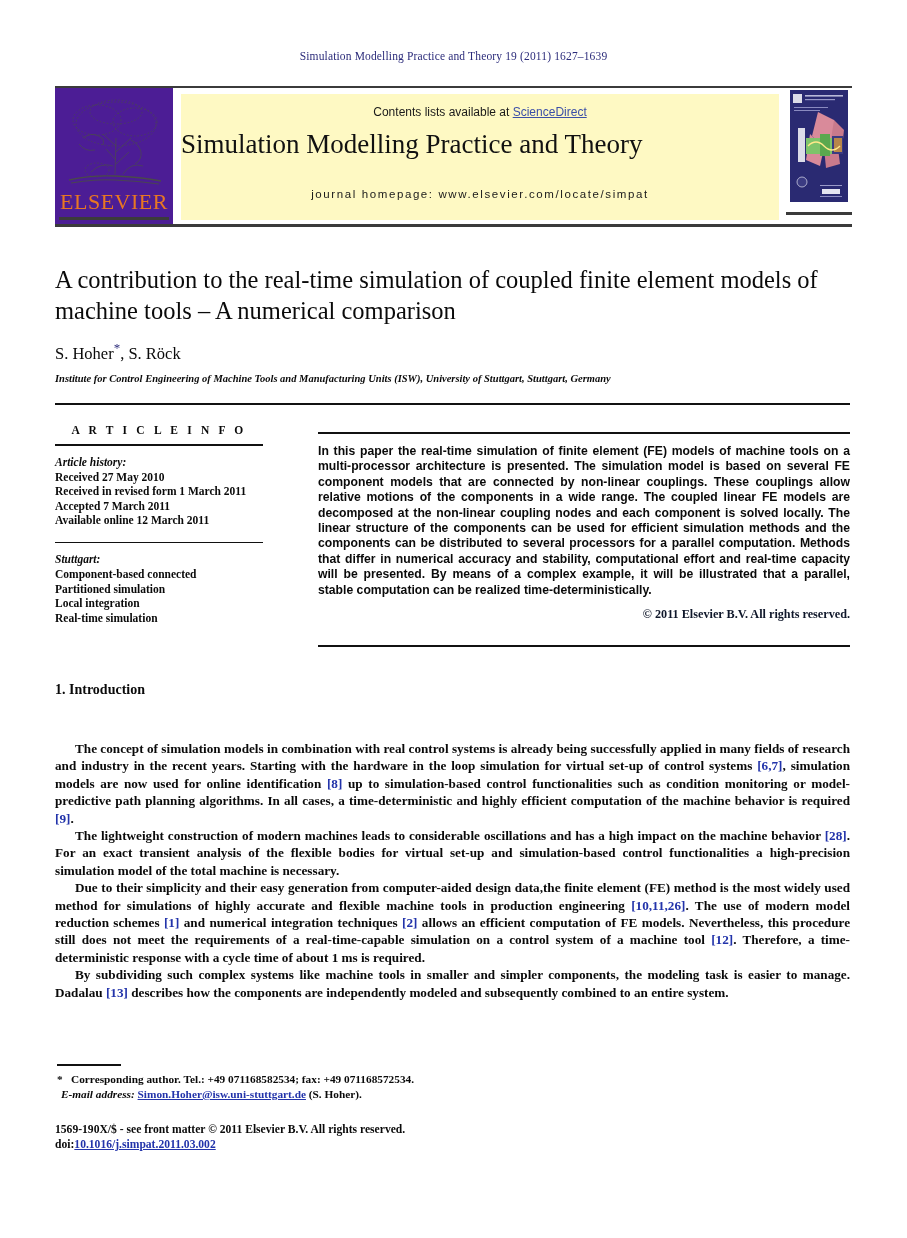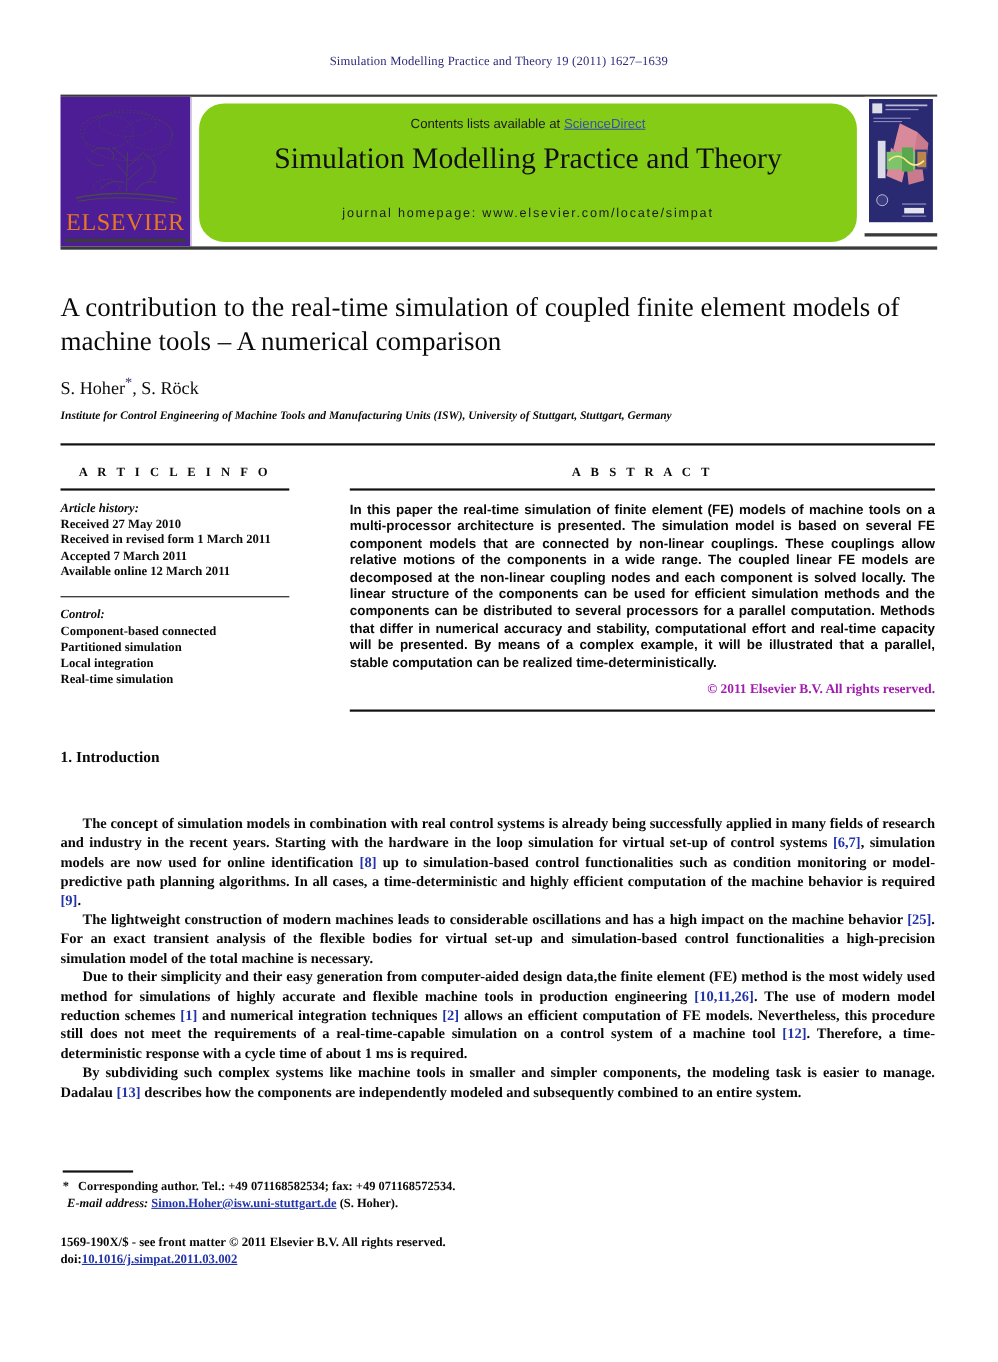--- a/index.html
+++ b/index.html
@@ -73,40 +73,38 @@
     position: absolute;
     left: 4px; top: 129px;
     width: 110px; height: 3px;
     background: #3b3b3b;
   }
 
   .banner {
     position: absolute;
     left: 126px; top: 8px;
     width: 598px; height: 126px;
-    background: #84cc16;
-    border-radius: 23px;
+    background: #fef9c3;
   }
   .banner-contents {
     position: absolute;
     left: 0; top: 11px;
     width: 598px;
     text-align: center;
     font-family: "Liberation Sans", sans-serif;
     font-size: 12px;
     color: #1a1a1a;
   }
   .sd-link {
     color: #3b4fa8;
   }
   .banner-title {
     position: absolute;
     left: 0; top: 35px;
     width: 598px;
-    text-align: center;
     font-family: "Liberation Serif", serif;
     font-size: 27px;
     color: #111111;
   }
   .banner-homepage {
     position: absolute;
     left: 0; top: 94px;
     width: 598px;
     text-align: center;
     font-family: "Liberation Sans", sans-serif;
@@ -230,21 +228,21 @@
     line-height: 15.4px;
     text-align: justify;
     color: #0a0a0a;
   }
   .abstract-copy {
     margin-top: 9px;
     text-align: right;
     font-family: "Liberation Serif", serif;
     font-weight: bold;
     font-size: 12.2px;
-    color: #a21caf;
+    color: #0f172a;
   }
   .ia-rule-bottom {
     position: absolute;
     left: 318px; top: 645px;
     width: 532px; height: 1.5px;
     background: #111111;
   }
 
   
   .section-heading {
@@ -396,41 +394,40 @@
     <div class="sec-rule"></div>
     <div class="info-group">
       <div class="head">Article history:</div>
       <div>Received 27 May 2010</div>
       <div>Received in revised form 1 March 2011</div>
       <div>Accepted 7 March 2011</div>
       <div>Available online 12 March 2011</div>
     </div>
     <div class="info-sep"></div>
     <div class="info-group">
-      <div class="head">Control:</div>
+      <div class="head">Stuttgart:</div>
       <div>Component-based connected</div>
       <div>Partitioned simulation</div>
       <div>Local integration</div>
       <div>Real-time simulation</div>
     </div>
   </div>
 
   <div class="abstract-col">
-    <div class="sec-label">A B S T R A C T</div>
     <div class="sec-rule"></div>
     <div class="abstract-body">In this paper the real-time simulation of finite element (FE) models of machine tools on a multi-processor architecture is presented. The simulation model is based on several FE component models that are connected by non-linear couplings. These couplings allow relative motions of the components in a wide range. The coupled linear FE models are decomposed at the non-linear coupling nodes and each component is solved locally. The linear structure of the components can be used for efficient simulation methods and the components can be distributed to several processors for a parallel computation. Methods that differ in numerical accuracy and stability, computational effort and real-time capacity will be presented. By means of a complex example, it will be illustrated that a parallel, stable computation can be realized time-deterministically.</div>
     <div class="abstract-copy">© 2011 Elsevier B.V. All rights reserved.</div>
   </div>
 
   <div class="ia-rule-bottom"></div>
 
   <div class="section-heading">1. Introduction</div>
   <div class="body-text" id="body-text">
       <p><span>The concept of simulation models in combination with real control systems is already being successfully applied in many fields of research and industry in the recent years. Starting with the hardware in the loop simulation for virtual set-up of control systems </span><span class="ref">[6,7]</span><span>, simulation models are now used for online identification </span><span class="ref">[8]</span><span> up to simulation-based control functionalities such as condition monitoring or model-predictive path planning algorithms. In all cases, a time-deterministic and highly efficient computation of the machine behavior is required </span><span class="ref">[9]</span><span>.</span></p>
-      <p><span>The lightweight construction of modern machines leads to considerable oscillations and has a high impact on the machine behavior </span><span class="ref">[25]</span><span>. For an exact transient analysis of the flexible bodies for virtual set-up and simulation-based control functionalities a high-precision simulation model of the total machine is necessary.</span></p>
+      <p><span>The lightweight construction of modern machines leads to considerable oscillations and has a high impact on the machine behavior </span><span class="ref">[28]</span><span>. For an exact transient analysis of the flexible bodies for virtual set-up and simulation-based control functionalities a high-precision simulation model of the total machine is necessary.</span></p>
       <p><span>Due to their simplicity and their easy generation from computer-aided design data,the finite element (FE) method is the most widely used method for simulations of highly accurate and flexible machine tools in production engineering </span><span class="ref">[10,11,26]</span><span>. The use of modern model reduction schemes </span><span class="ref">[1]</span><span> and numerical integration techniques </span><span class="ref">[2]</span><span> allows an efficient computation of FE models. Nevertheless, this procedure still does not meet the requirements of a real-time-capable simulation on a control system of a machine tool </span><span class="ref">[12]</span><span>. Therefore, a time-deterministic response with a cycle time of about 1 ms is required.</span></p>
       <p><span>By subdividing such complex systems like machine tools in smaller and simpler components, the modeling task is easier to manage. Dadalau </span><span class="ref">[13]</span><span> describes how the components are independently modeled and subsequently combined to an entire system.</span></p>
     </div>
 
   <div class="fn-rule"></div>
   <div class="footnote">
     <span class="fn-star">*</span>
     <div class="fn-line1">Corresponding author. Tel.: +49 071168582534; fax: +49 071168572534.</div>
     <div class="fn-line2"><span class="fn-italic">E-mail address:</span> <a class="fn-mail" href="#">Simon.Hoher@isw.uni-stuttgart.de</a> <span>(S. Hoher).</span></div>
   </div>

